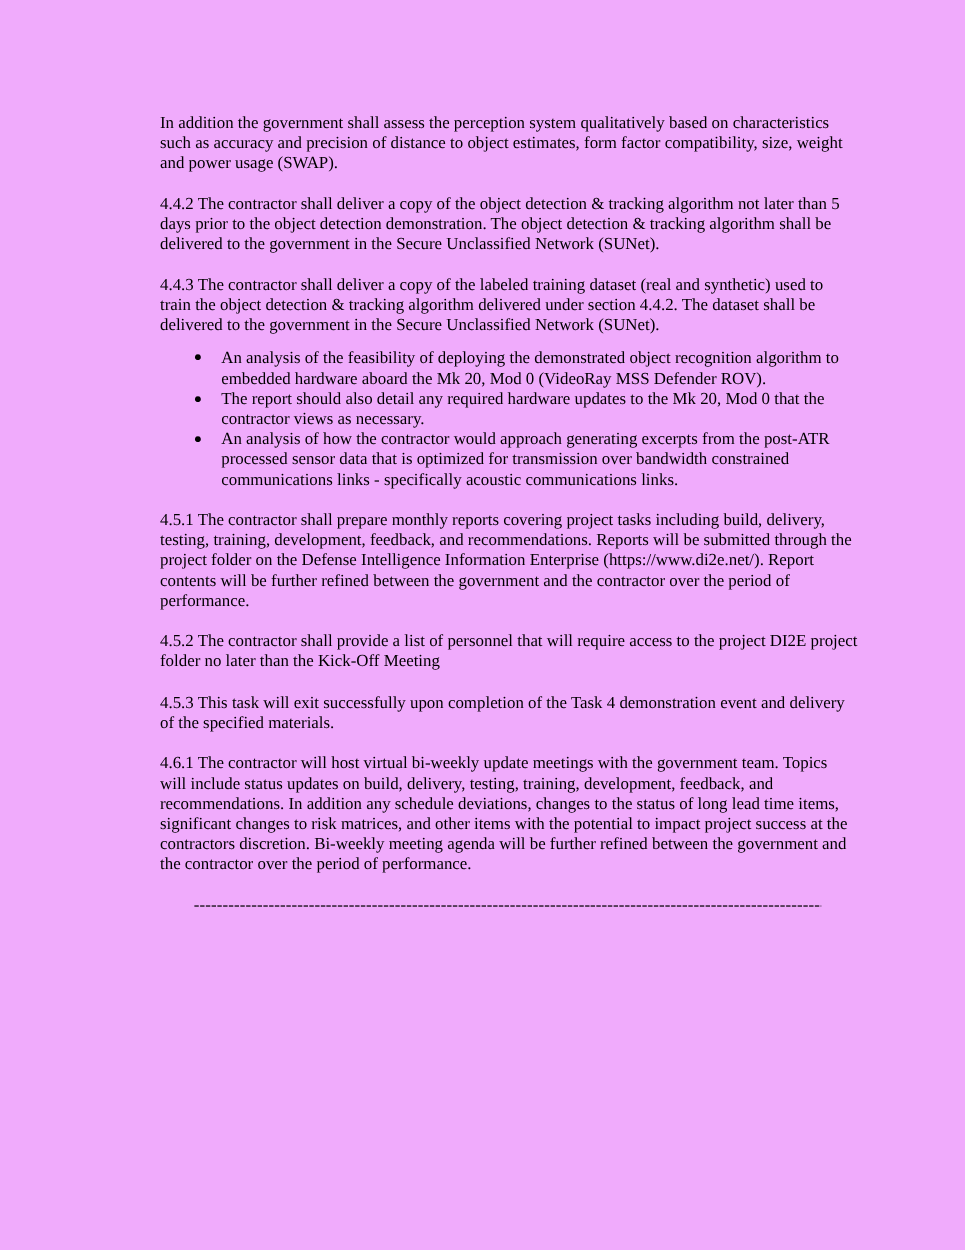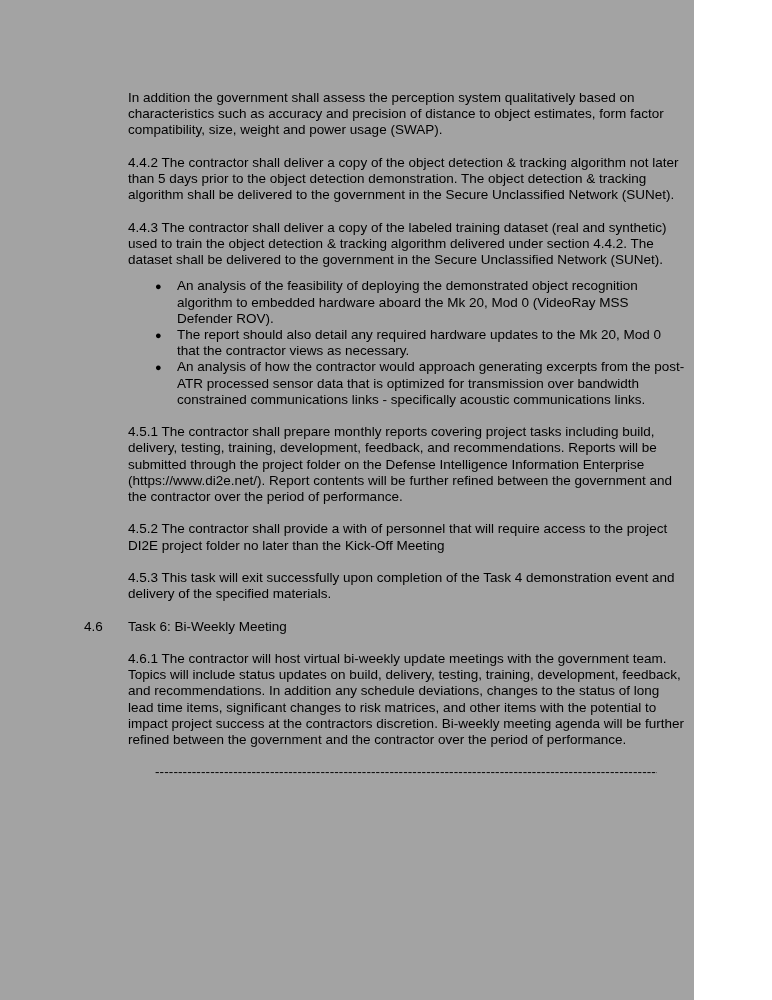--- a/index.html
+++ b/index.html
@@ -2,25 +2,25 @@
 <html><head>
 <meta charset="utf-8">
 <style>
   html, body {
     margin: 0;
     padding: 0;
     background: #ffffff;
   }
   .page {
     position: relative;
-    width: 694px;
+    width: 772px;
     height: 1000px;
-    background: #a3a3a3;
+    background: #f0abfc;
     overflow: hidden;
-    font-family: Liberation Sans, sans-serif;
+    font-family: Liberation Serif, serif;
     font-size: 13.5px;
     line-height: 16.2px;
     color: #000000;
   }
   .content {
     position: absolute;
     top: 90px;
     left: 128px;
     width: 558px;
   }
@@ -84,27 +84,24 @@
       <li>
         <span class="bullet">●</span>
         <span>An analysis of how the contractor would approach generating excerpts from the post-ATR processed sensor data that is optimized for transmission over bandwidth constrained communications links - specifically acoustic communications links.</span>
       </li>
     </ul>
 
 
 
     <p class="para">4.5.1 The contractor shall prepare monthly reports covering project tasks including build, delivery, testing, training, development, feedback, and recommendations. Reports will be submitted through the project folder on the Defense Intelligence Information Enterprise (https://www.di2e.net/). Report contents will be further refined between the government and the contractor over the period of performance.</p>
 
-    <p class="para">4.5.2 The contractor shall provide a with of personnel that will require access to the project DI2E project folder no later than the Kick-Off Meeting</p>
+    <p class="para">4.5.2 The contractor shall provide a list of personnel that will require access to the project DI2E project folder no later than the Kick-Off Meeting</p>
 
     <p class="para">4.5.3 This task will exit successfully upon completion of the Task 4 demonstration event and delivery of the specified materials.</p>
 
-    <div class="section-heading">
-      <span class="section-number">4.6</span><span>Task 6: Bi-Weekly Meeting</span>
-    </div>
 
     <p class="para">4.6.1 The contractor will host virtual bi-weekly update meetings with the government team. Topics will include status updates on build, delivery, testing, training, development, feedback, and recommendations. In addition any schedule deviations, changes to the status of long lead time items, significant changes to risk matrices, and other items with the potential to impact project success at the contractors discretion. Bi-weekly meeting agenda will be further refined between the government and the contractor over the period of performance.</p>
 
 
     <div class="divider">--------------------------------------------------------------------------------------------------------------------------------</div>
 
   </div>
 </div>
 
 </body></html>

